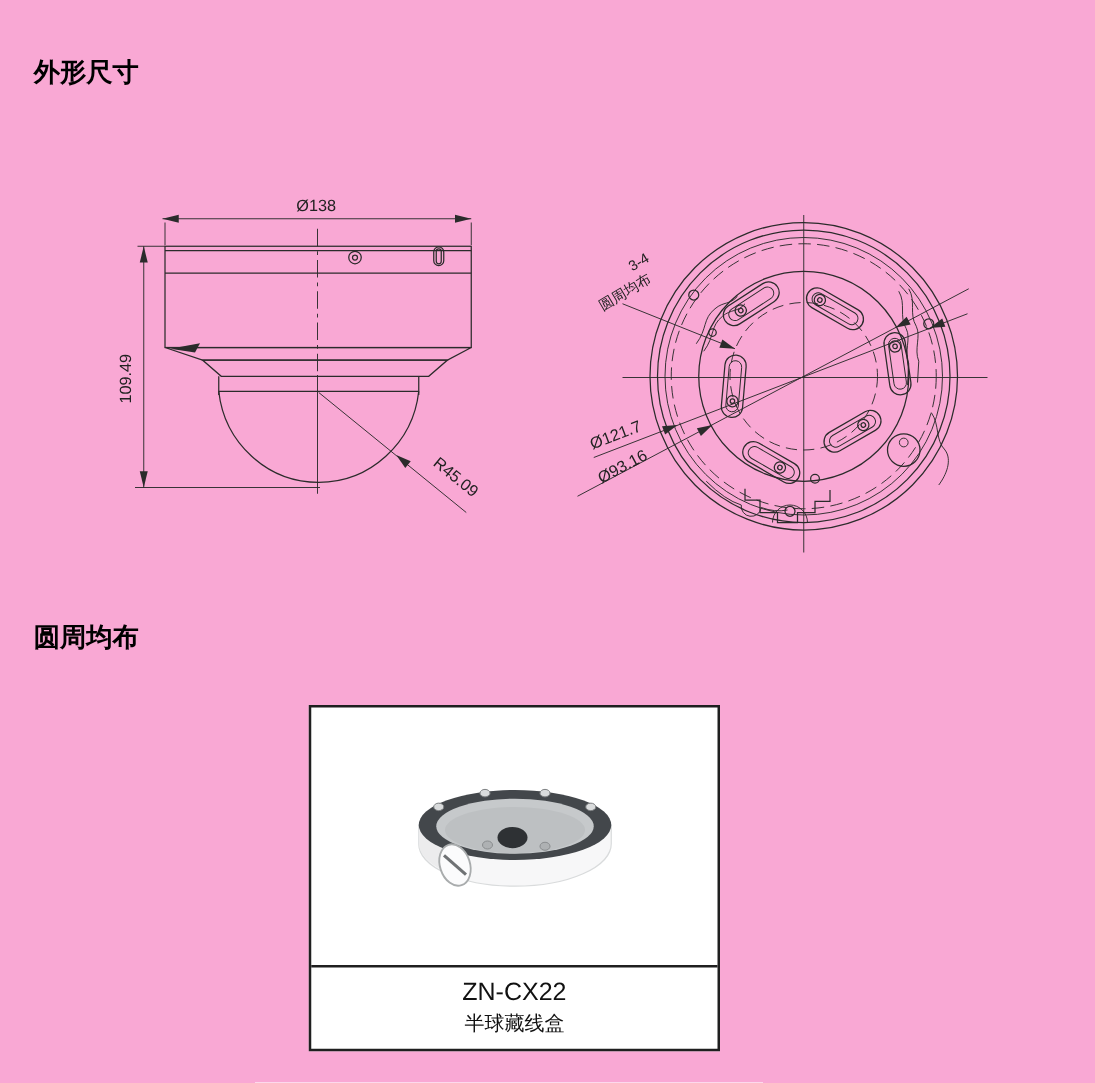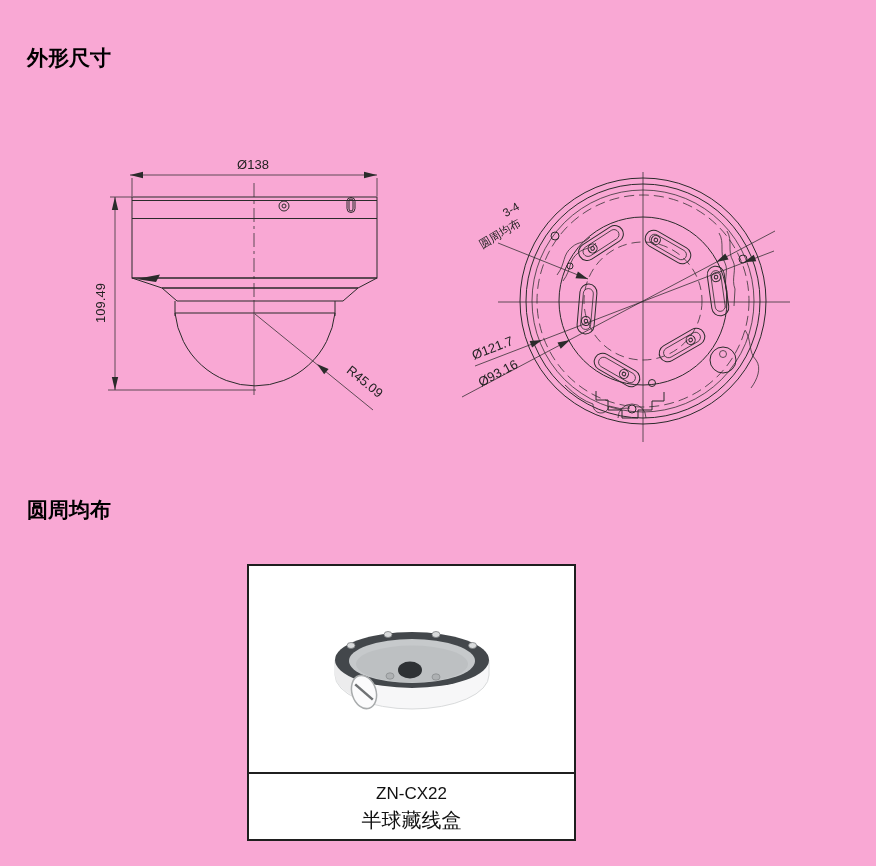--- a/index.html
+++ b/index.html
@@ -8,22 +8,22 @@
   .heading{position:absolute;left:27px;font-size:21px;font-weight:bold;color:#000;}
   #heading-dimensions{top:44px;}
   #heading-accessories{top:496px;}
   .drawing-layer{position:absolute;left:0;top:0;width:876px;height:700px;}
   .drawing-layer svg{display:block;}
   
   .card{position:absolute;left:247px;top:564px;width:329px;height:277px;
         border:2px solid #1f1f1f;box-sizing:border-box;background:#fff;}
   .card .photo-area{height:206px;display:flex;align-items:center;justify-content:center;}
   .card .label-area{border-top:2px solid #1f1f1f;text-align:center;padding-top:7px;}
-  .card .model{font-size:17px;color:#111;line-height:26px;}
-  .card .cname{font-size:20px;color:#111;line-height:26px;}
+  .card .model{font-size:20px;color:#111;line-height:26px;}
+  .card .cname{font-size:16px;color:#111;line-height:26px;}
   
   .cad{stroke:#2b2b2b;fill:none;stroke-width:1;}
   .cad-thin{stroke:#2b2b2b;fill:none;stroke-width:0.75;}
   .cad-fill{fill:#2b2b2b;stroke:none;}
   text.dim{fill:#222;font-family:"Liberation Sans",sans-serif;font-size:13px;stroke:none;}
   text.dim-small{fill:#222;font-family:"Liberation Sans",sans-serif;font-size:11.5px;stroke:none;}
 </style>
 </head>
 <body>
 

